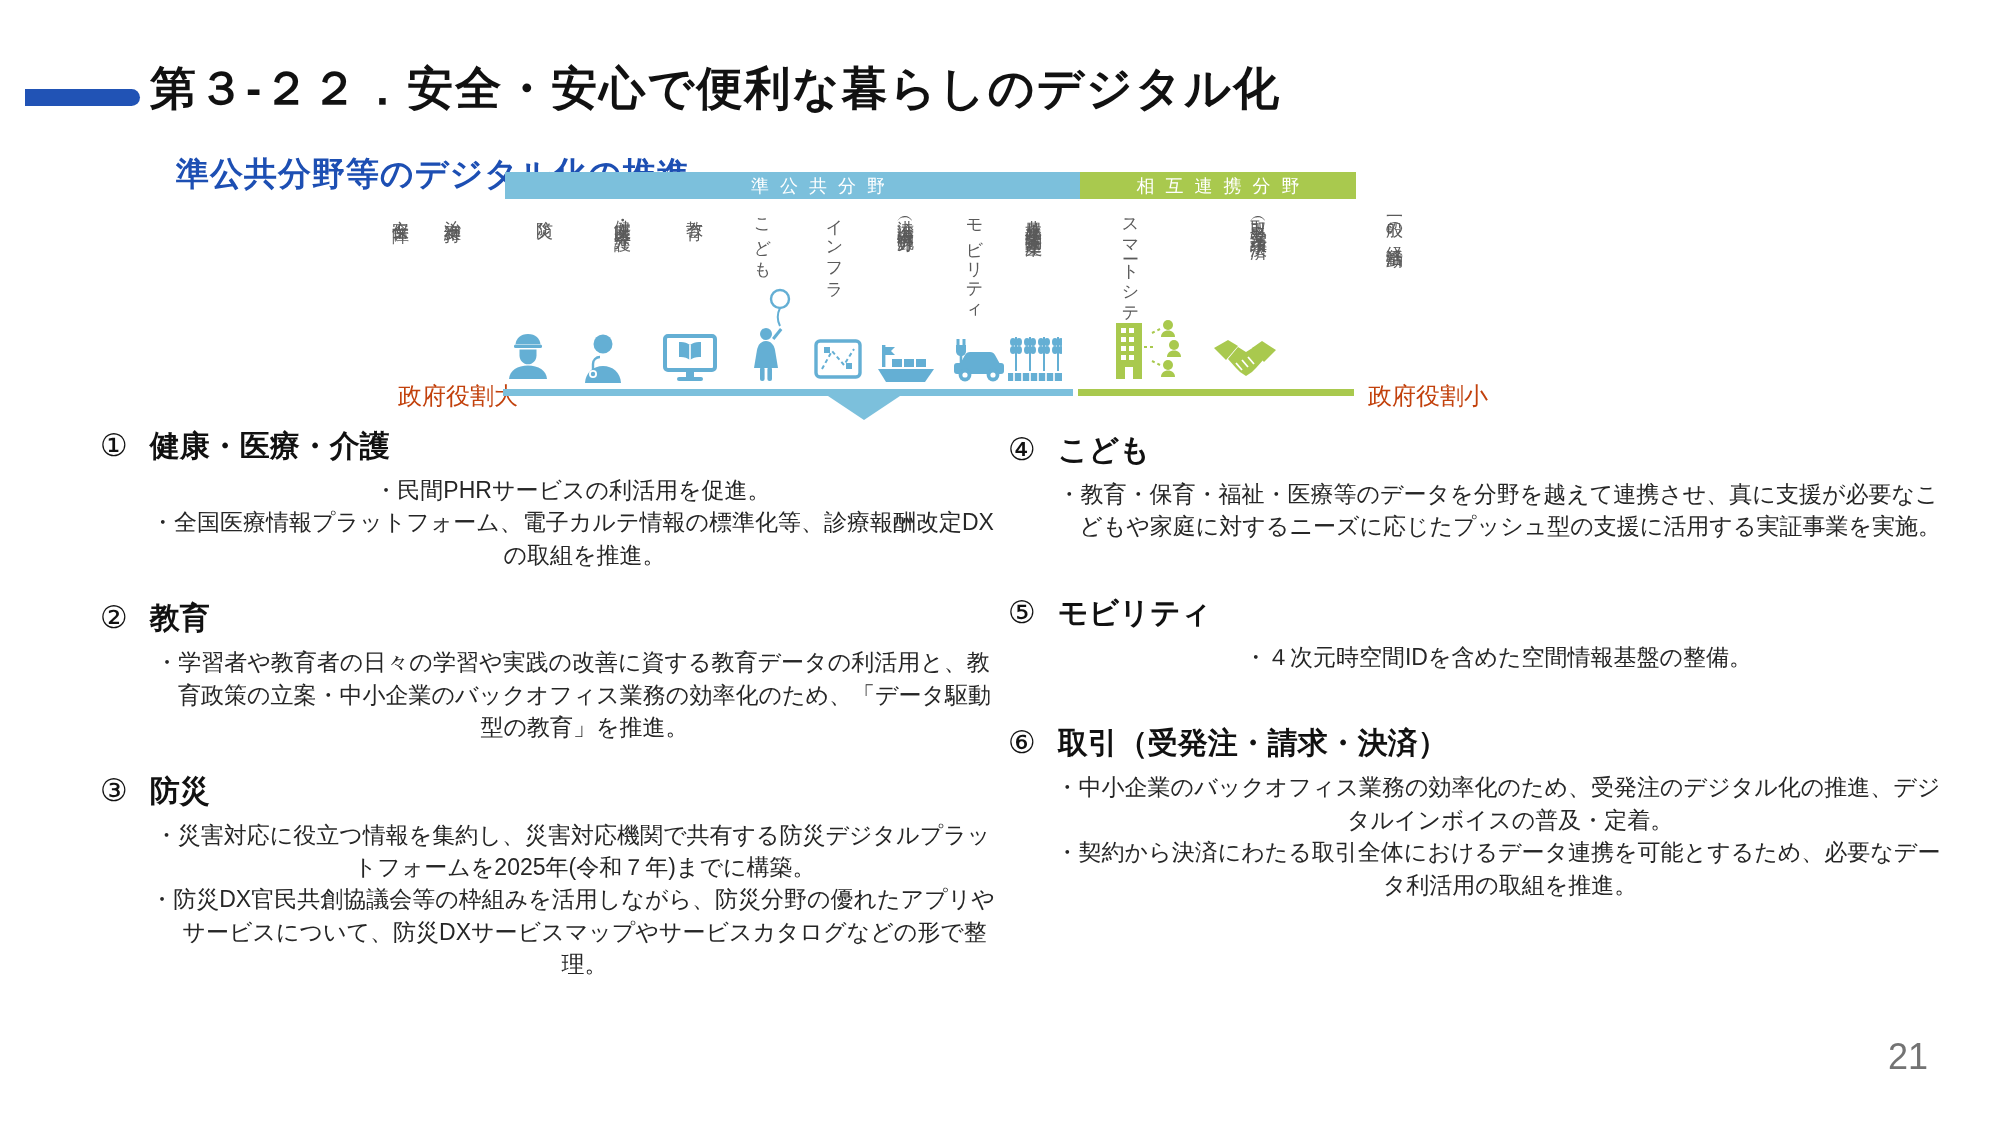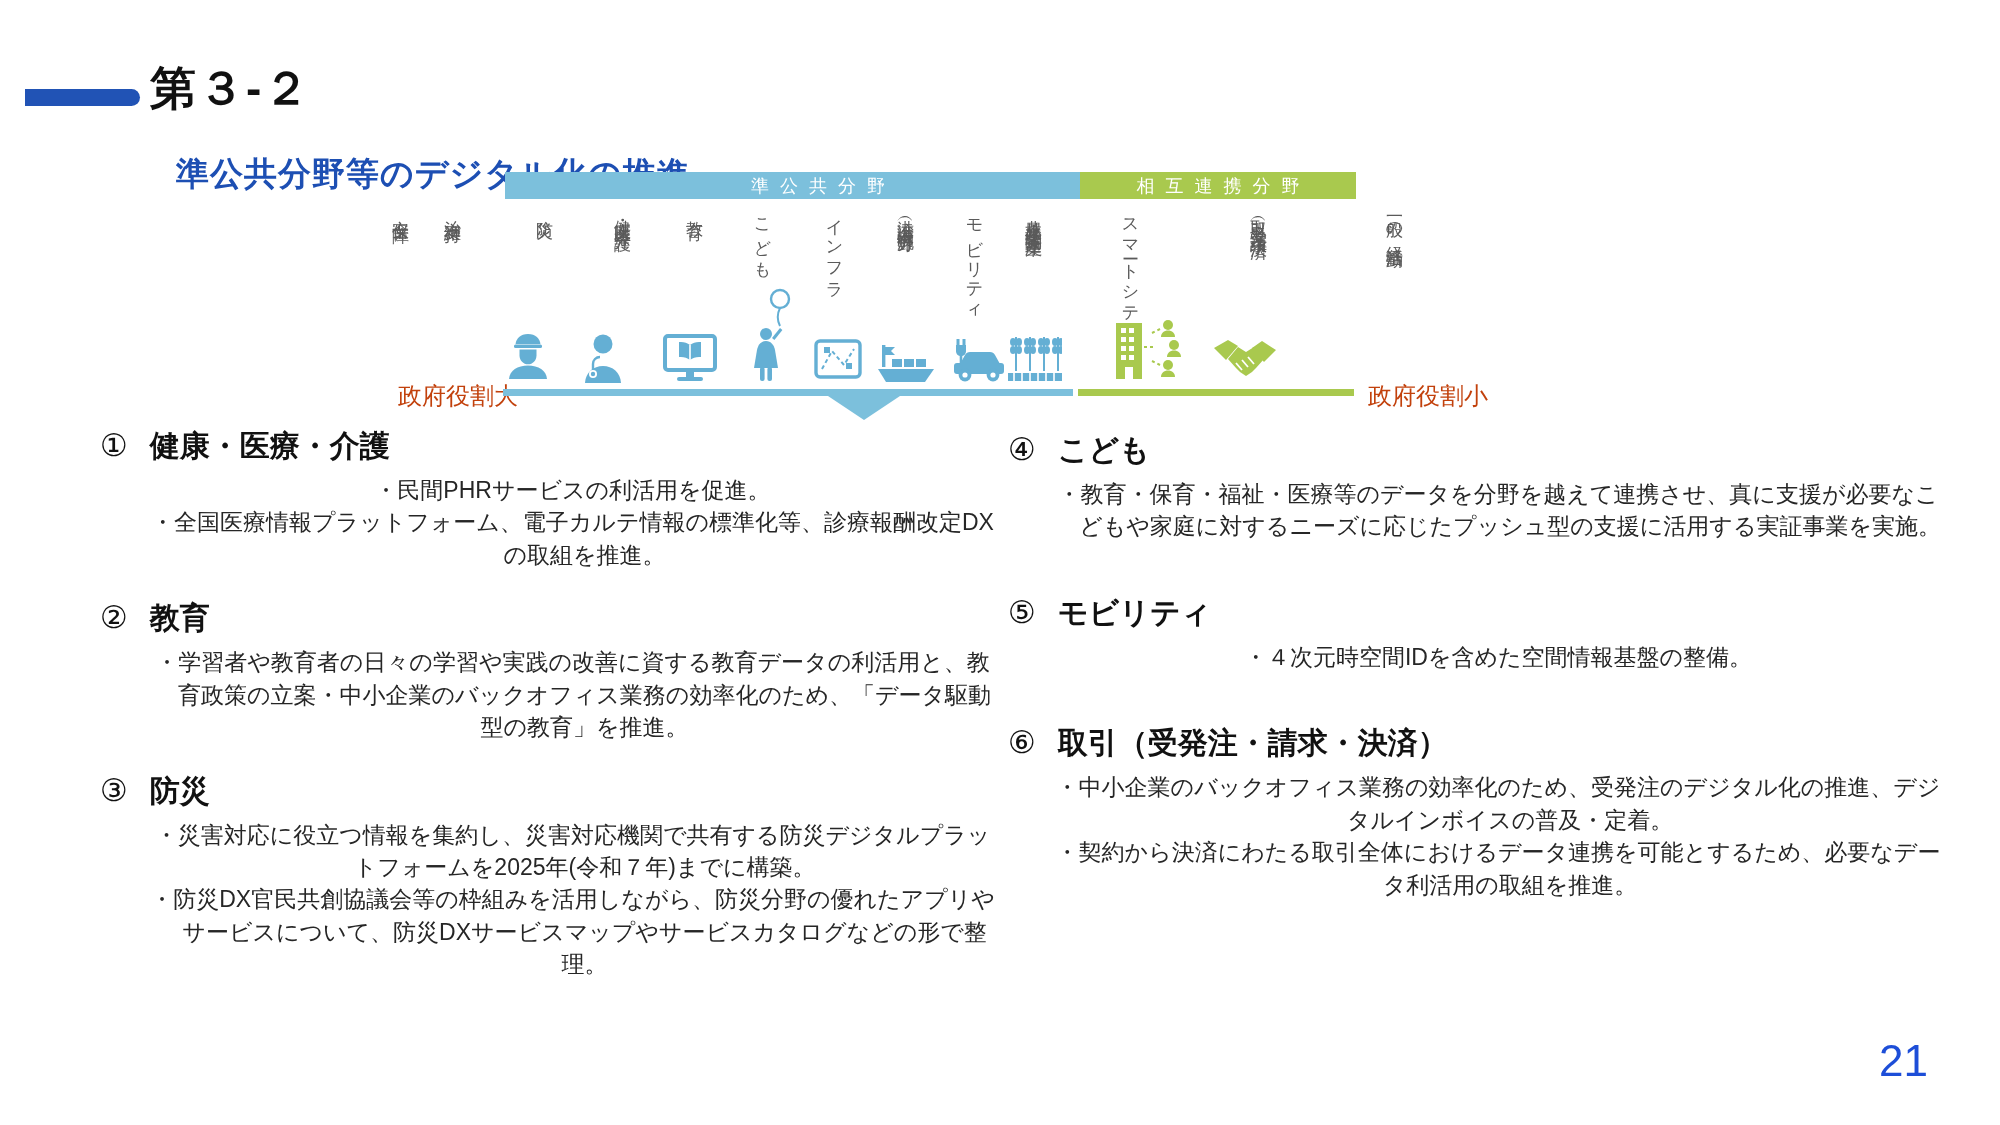--- a/index.html
+++ b/index.html
@@ -4,21 +4,21 @@
 <style>
   html,body{margin:0;padding:0;background:#e8e8e8;}
   .slide{
     position:relative;width:2000px;height:1125px;background:#ffffff;overflow:hidden;
     font-family:"Liberation Sans","DejaVu Sans",sans-serif;color:#1a1a1a;
   }
   
   .title-dash{position:absolute;left:25px;top:89px;width:115px;height:17px;background:#2153b5;border-radius:0 9px 9px 0;}
   .title-row{position:absolute;left:150px;top:58px;display:flex;font-size:46px;font-weight:bold;letter-spacing:2px;color:#111;}
   .subtitle{position:absolute;left:176px;top:152px;font-size:33px;font-weight:bold;color:#1d4fb3;letter-spacing:1px;}
-  .page-num{position:absolute;right:72px;top:1036px;font-size:44px;color:#1d4ed8;}
+  .page-num{position:absolute;right:72px;top:1036px;font-size:36px;color:#737373;}
   
   .diagram{position:absolute;left:0;top:0;width:2000px;height:1125px;pointer-events:none;}
   .band{position:absolute;top:172px;height:27px;display:flex;align-items:center;justify-content:center;
         color:#ffffff;font-size:18px;letter-spacing:11px;text-indent:11px;}
   .band-blue{left:505px;width:626px;background:#7cc0dc;}
   .band-green{left:1080px;width:276px;background:#a9c94e;}
   .vlabel{
     position:absolute;top:207px;writing-mode:vertical-rl;text-orientation:mixed;
     font-size:17px;line-height:22px;letter-spacing:2px;color:#5a5a5a;transform:translateX(-50%);
     white-space:normal;
@@ -47,20 +47,21 @@
   .bullet{padding-left:1.05em;text-indent:-1.05em;}
 </style>
 </head>
 <body>
 
 <div class="slide">
 
   <div class="title-dash"></div>
   <div class="title-row">
     <span>第３-２</span>
+    <span>２．安全・安心で便利な暮らしのデジタル化</span>
   </div>
   <div class="subtitle">準公共分野等のデジタル化の推進</div>
 
   <div class="diagram">
     <div class="band band-blue">準公共分野</div>
     <div class="band band-green">相互連携分野</div>
 
     <div class="vlabel" style="left:400px">安全保障</div>
     <div class="vlabel" style="left:452px">治安維持</div>
     <div class="vlabel" style="left:544px">防災</div>

